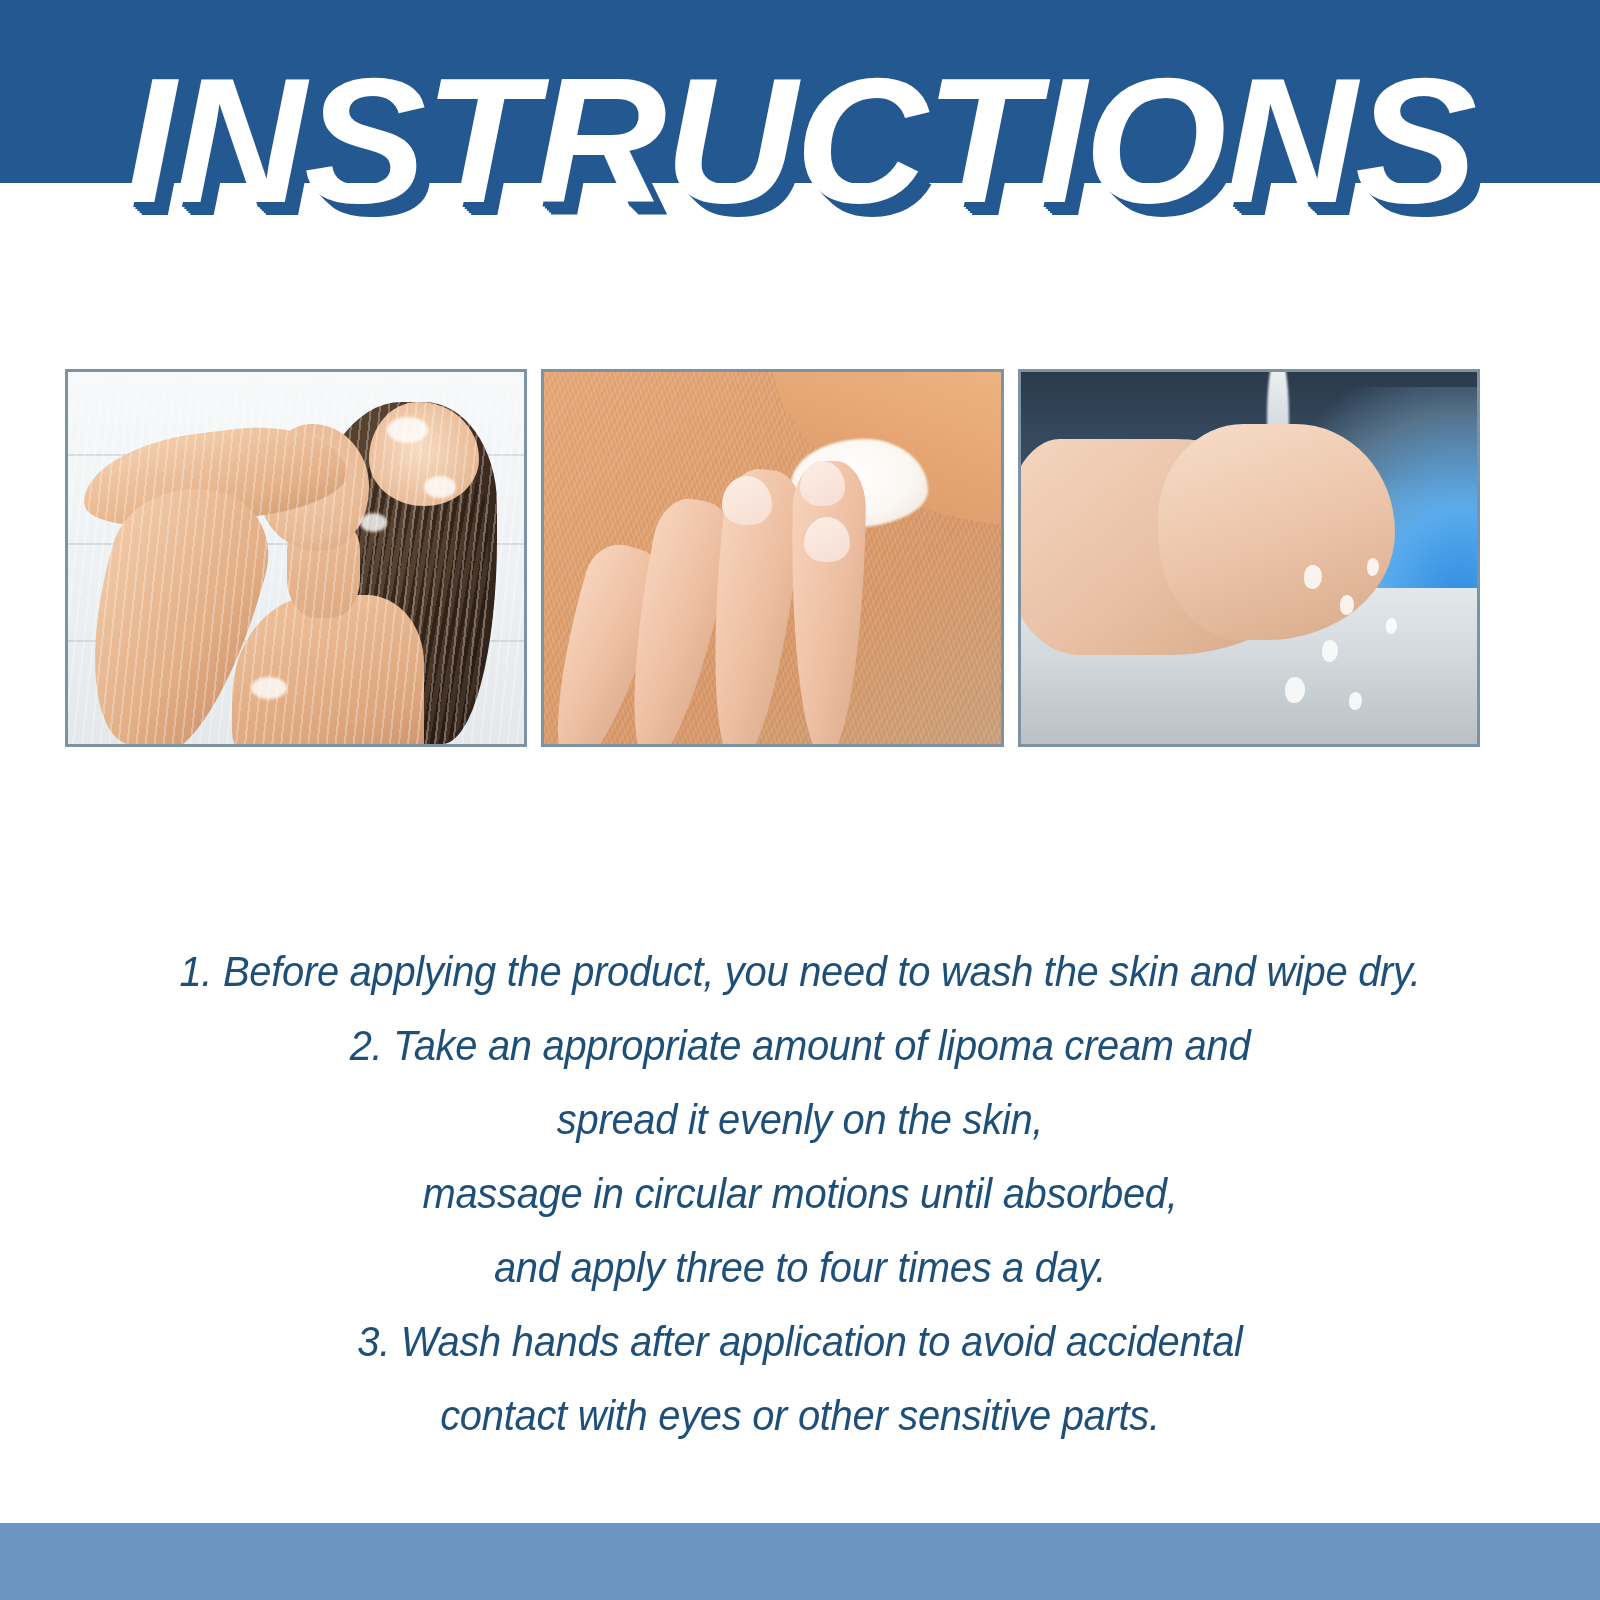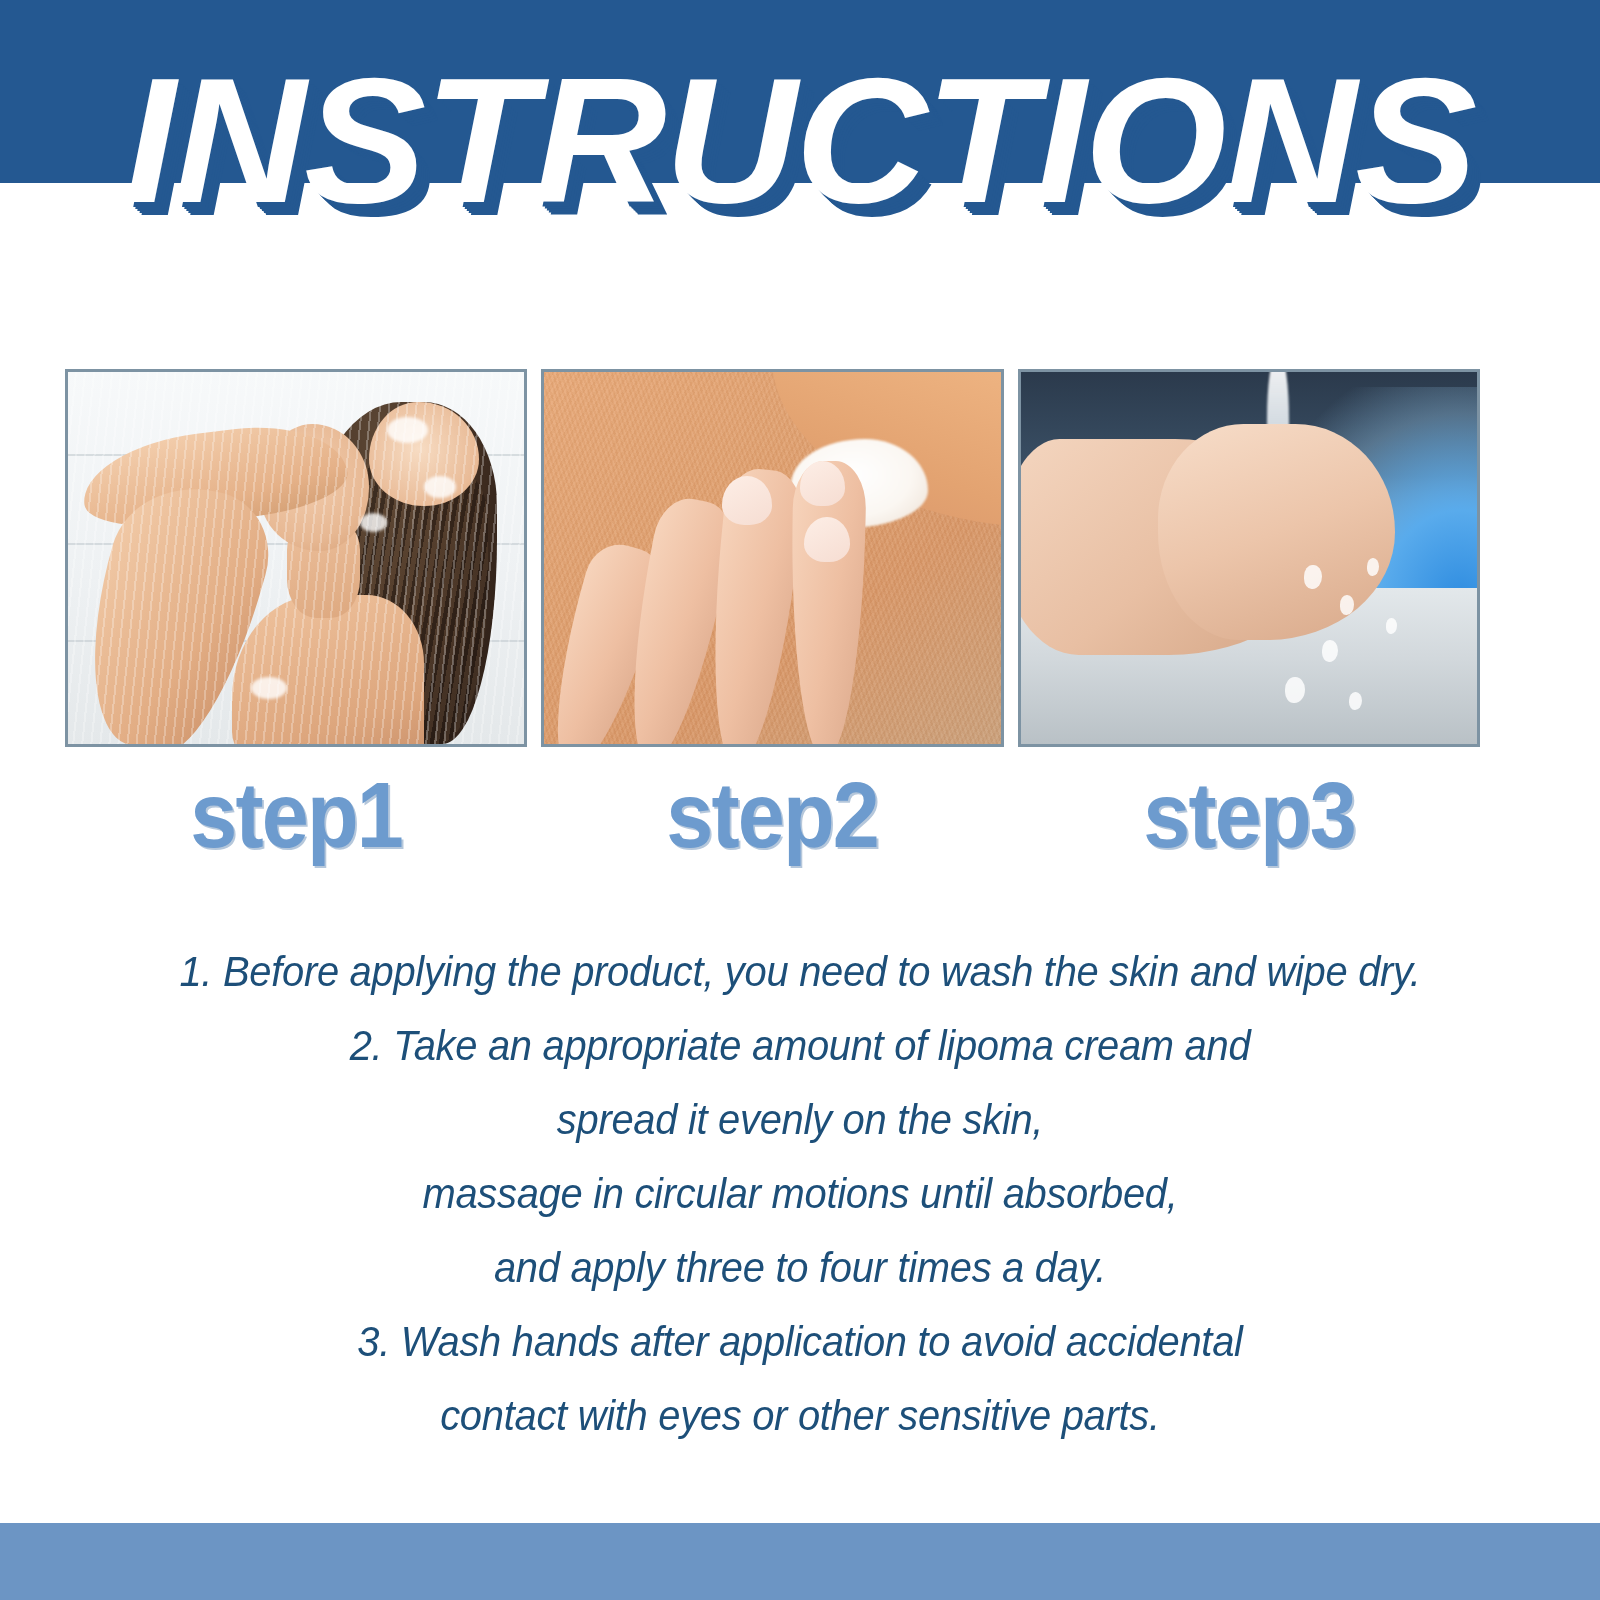--- a/index.html
+++ b/index.html
@@ -378,25 +378,20 @@
         <div class="p3-drop" style="left:70%; top:60%; width:14px; height:20px;"></div>
         <div class="p3-drop" style="left:76%; top:50%; width:12px; height:18px;"></div>
         <div class="p3-drop" style="left:66%; top:72%; width:16px; height:22px;"></div>
         <div class="p3-drop" style="left:58%; top:82%; width:20px; height:26px;"></div>
         <div class="p3-drop" style="left:80%; top:66%; width:11px; height:16px;"></div>
         <div class="p3-drop" style="left:72%; top:86%; width:13px; height:18px;"></div>
       </div>
     </div>
   </div>
 
-  <div class="step-labels">
-    <div class="step-label">step1</div>
-    <div class="step-label">step2</div>
-    <div class="step-label">step3</div>
-  </div>
 
   <div class="body-copy">
     <span class="line">1. Before applying the product, you need to wash the skin and wipe dry.</span>
     <span class="line">2. Take an appropriate amount of lipoma cream and</span>
     <span class="line">spread it evenly on the skin,</span>
     <span class="line">massage in circular motions until absorbed,</span>
     <span class="line">and apply three to four times a day.</span>
     <span class="line">3. Wash hands after application to avoid accidental</span>
     <span class="line">contact with eyes or other sensitive parts.</span>
   </div>

